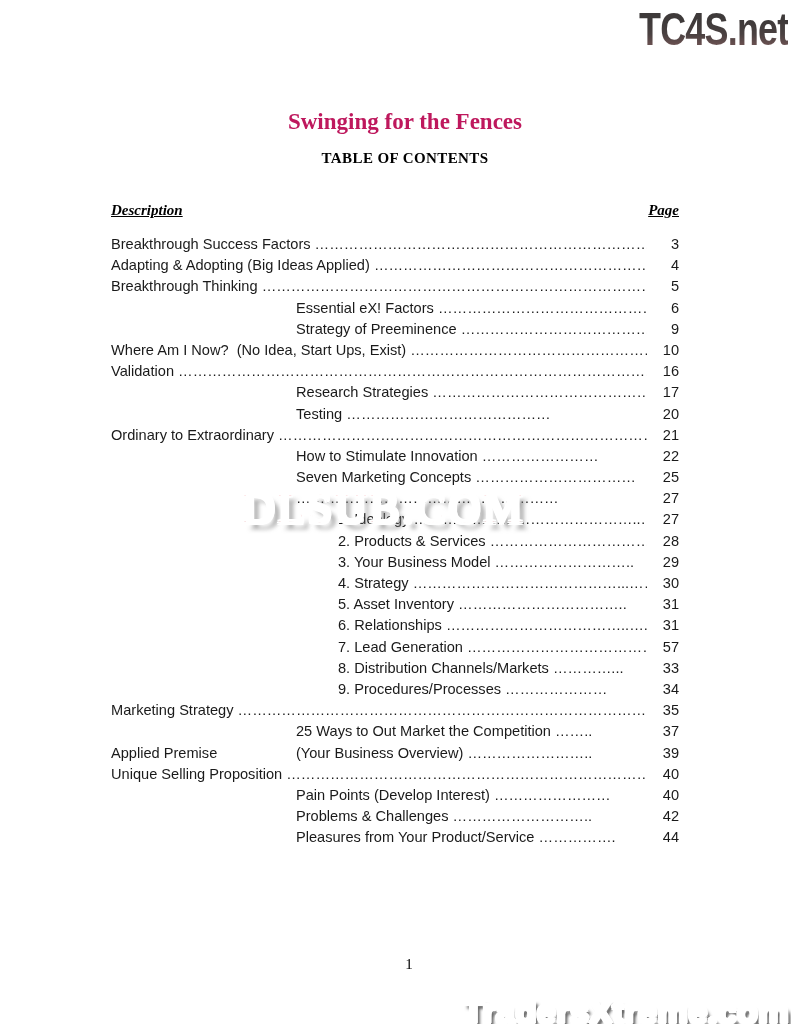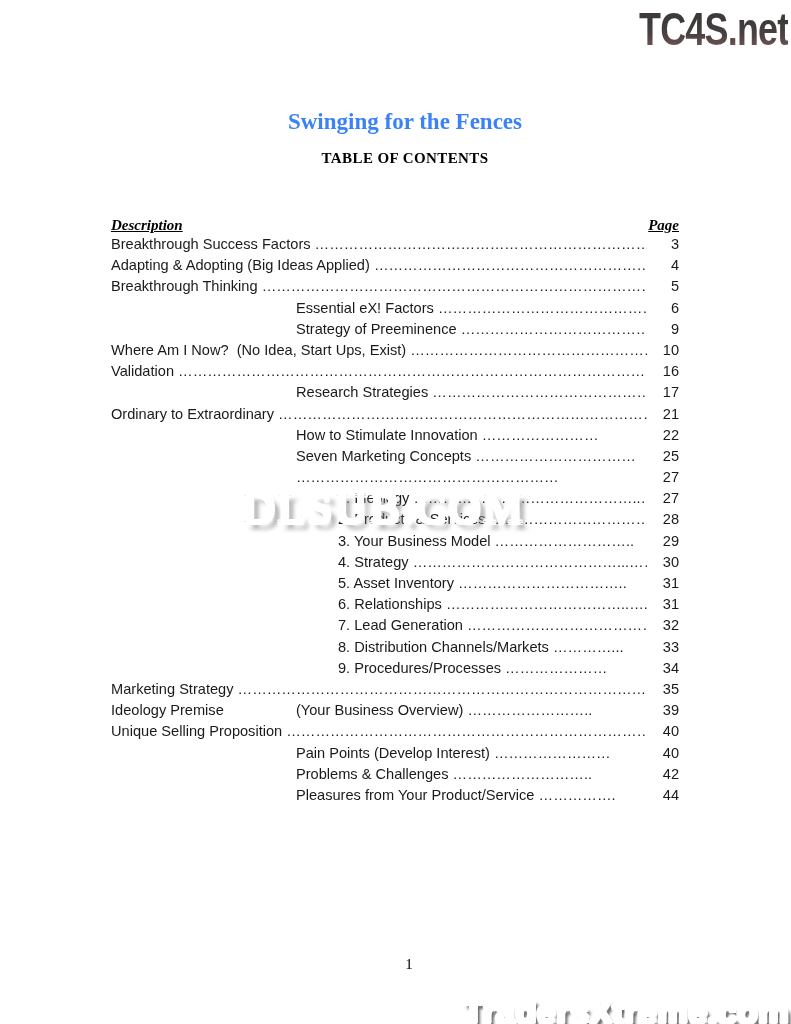--- a/index.html
+++ b/index.html
@@ -4,34 +4,34 @@
 <style>
   html,body { margin:0; padding:0; }
   body {
     width:791px; height:1024px; position:relative; overflow:hidden;
     background:#ffffff; color:#161616;
     font-family:"Liberation Sans", sans-serif;
   }
   .title {
     position:absolute; top:109px; left:121px; width:568px; text-align:center;
     font-family:"Liberation Serif", serif; font-weight:bold; font-size:23px;
-    color:#3b82f6;
+    color:#be185d;
   }
   .subtitle {
     position:absolute; top:150px; left:121px; width:568px; text-align:center;
     font-family:"Liberation Serif", serif; font-weight:bold; font-size:15px;
     letter-spacing:0.4px; color:#000;
   }
   .cols-header {
     position:absolute; top:202px; left:111px; width:568px;
     display:flex; justify-content:space-between;
     font-family:"Liberation Serif", serif; font-style:italic; font-weight:bold;
     font-size:15px; color:#000;
   }
-  .cols-header span { text-decoration:underline;margin-top:15px; }
+  .cols-header span { text-decoration:underline; }
   .toc {
     position:absolute; top:234px; left:111px; width:568px;
     font-size:14.6px; color:#1a1a1a;
   }
   .trow { display:flex; height:21.2px; line-height:21.2px; }
   .lead { flex:1 1 auto; min-width:0; overflow:hidden; white-space:pre; }
   .spacer { display:inline-block; white-space:pre; vertical-align:top; }
   .pg { flex:0 0 32px; text-align:right; white-space:pre; }
   .wm { pointer-events:none; }
   #wm-tc4s {
@@ -108,20 +108,24 @@
     </div>
     <div class="trow">
       <span class="lead"><span class="spacer" style="width: 0px;"></span><span>Validation </span><span>………………………………………………………………………………………</span></span>
       <span class="pg">16</span>
     </div>
     <div class="trow">
       <span class="lead"><span class="spacer" style="width: 185px;"></span><span>Research Strategies </span><span>………………………………………………………</span></span>
       <span class="pg">17</span>
     </div>
     <div class="trow">
+      <span class="lead"><span class="spacer" style="width: 185px;"></span><span>Testing </span><span>……………………………………</span></span>
+      <span class="pg">20</span>
+    </div>
+    <div class="trow">
       <span class="lead"><span class="spacer" style="width: 0px;"></span><span>Ordinary to Extraordinary </span><span>………………………………………………………………………………………</span></span>
       <span class="pg">21</span>
     </div>
     <div class="trow">
       <span class="lead"><span class="spacer" style="width: 185px;"></span><span>How to Stimulate Innovation </span><span>……………………</span></span>
       <span class="pg">22</span>
     </div>
     <div class="trow">
       <span class="lead"><span class="spacer" style="width: 185px;"></span><span>Seven Marketing Concepts </span><span>……………………………</span></span>
       <span class="pg">25</span>
@@ -149,36 +153,40 @@
     <div class="trow">
       <span class="lead"><span class="spacer" style="width: 227px;"></span><span>5. Asset Inventory </span><span>……………………………..</span></span>
       <span class="pg">31</span>
     </div>
     <div class="trow">
       <span class="lead"><span class="spacer" style="width: 227px;"></span><span>6. Relationships </span><span>………………………………..…...</span></span>
       <span class="pg">31</span>
     </div>
     <div class="trow">
       <span class="lead"><span class="spacer" style="width: 227px;"></span><span>7. Lead Generation </span><span>…………………………………</span></span>
-      <span class="pg">32</span>
+      <span class="pg">57</span>
     </div>
     <div class="trow">
       <span class="lead"><span class="spacer" style="width: 227px;"></span><span>8. Distribution Channels/Markets </span><span>…………... </span></span>
       <span class="pg">33</span>
     </div>
     <div class="trow">
       <span class="lead"><span class="spacer" style="width: 227px;"></span><span>9. Procedures/Processes </span><span>…………………</span></span>
       <span class="pg">34</span>
     </div>
     <div class="trow">
       <span class="lead"><span class="spacer" style="width: 0px;"></span><span>Marketing Strategy </span><span>………………………………………………………………………………………</span></span>
       <span class="pg">35</span>
     </div>
     <div class="trow">
-      <span class="lead"><span class="spacer" style="width: 185px;">Ideology Premise</span><span>(Your Business Overview) </span><span>…………………….. </span></span>
+      <span class="lead"><span class="spacer" style="width: 185px;"></span><span>25 Ways to Out Market the Competition </span><span>……..</span></span>
+      <span class="pg">37</span>
+    </div>
+    <div class="trow">
+      <span class="lead"><span class="spacer" style="width: 185px;">Applied Premise</span><span>(Your Business Overview) </span><span>…………………….. </span></span>
       <span class="pg">39</span>
     </div>
     <div class="trow">
       <span class="lead"><span class="spacer" style="width: 0px;"></span><span>Unique Selling Proposition </span><span>………………………………………………………………………………………</span></span>
       <span class="pg">40</span>
     </div>
     <div class="trow">
       <span class="lead"><span class="spacer" style="width: 185px;"></span><span>Pain Points (Develop Interest) </span><span>……………………</span></span>
       <span class="pg">40</span>
     </div>

